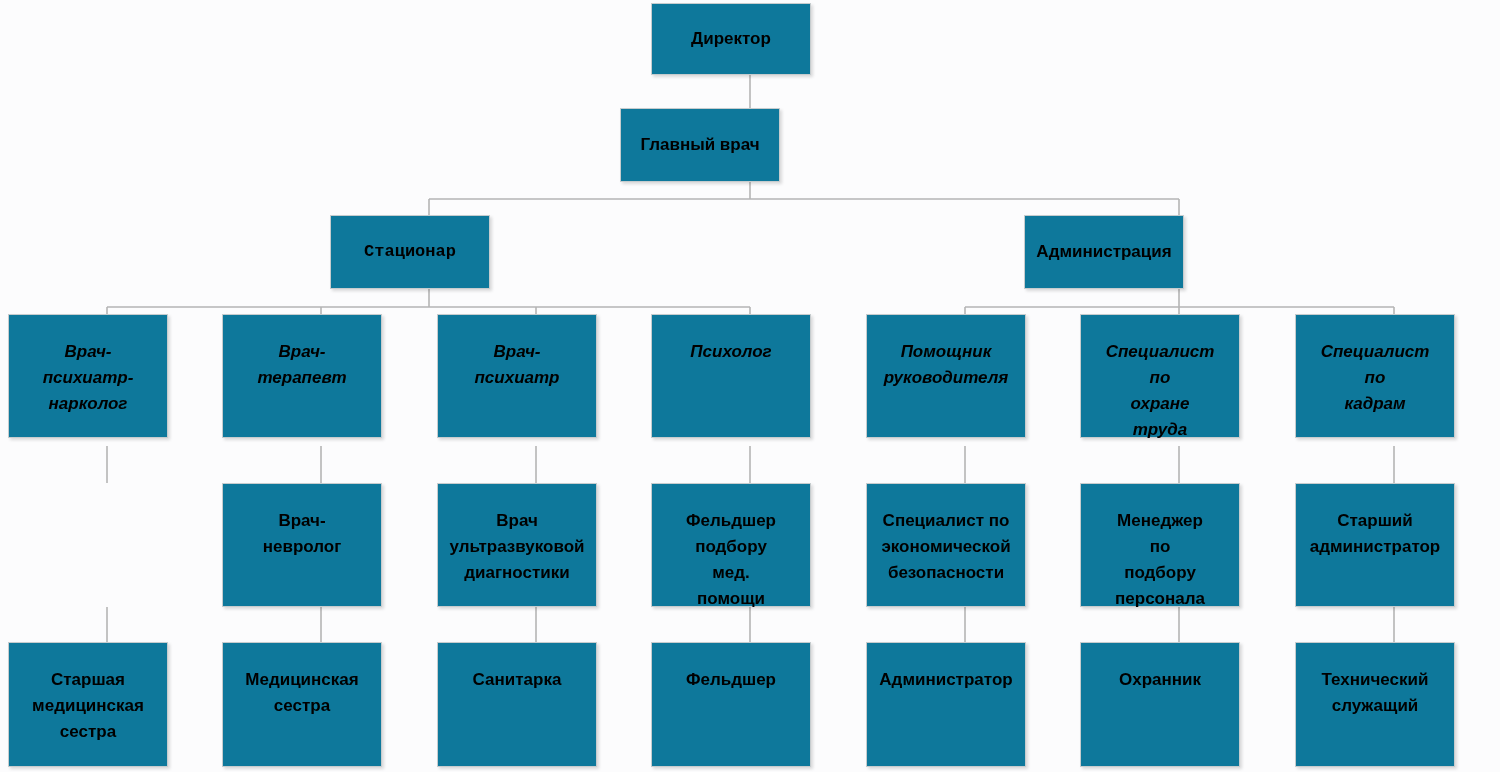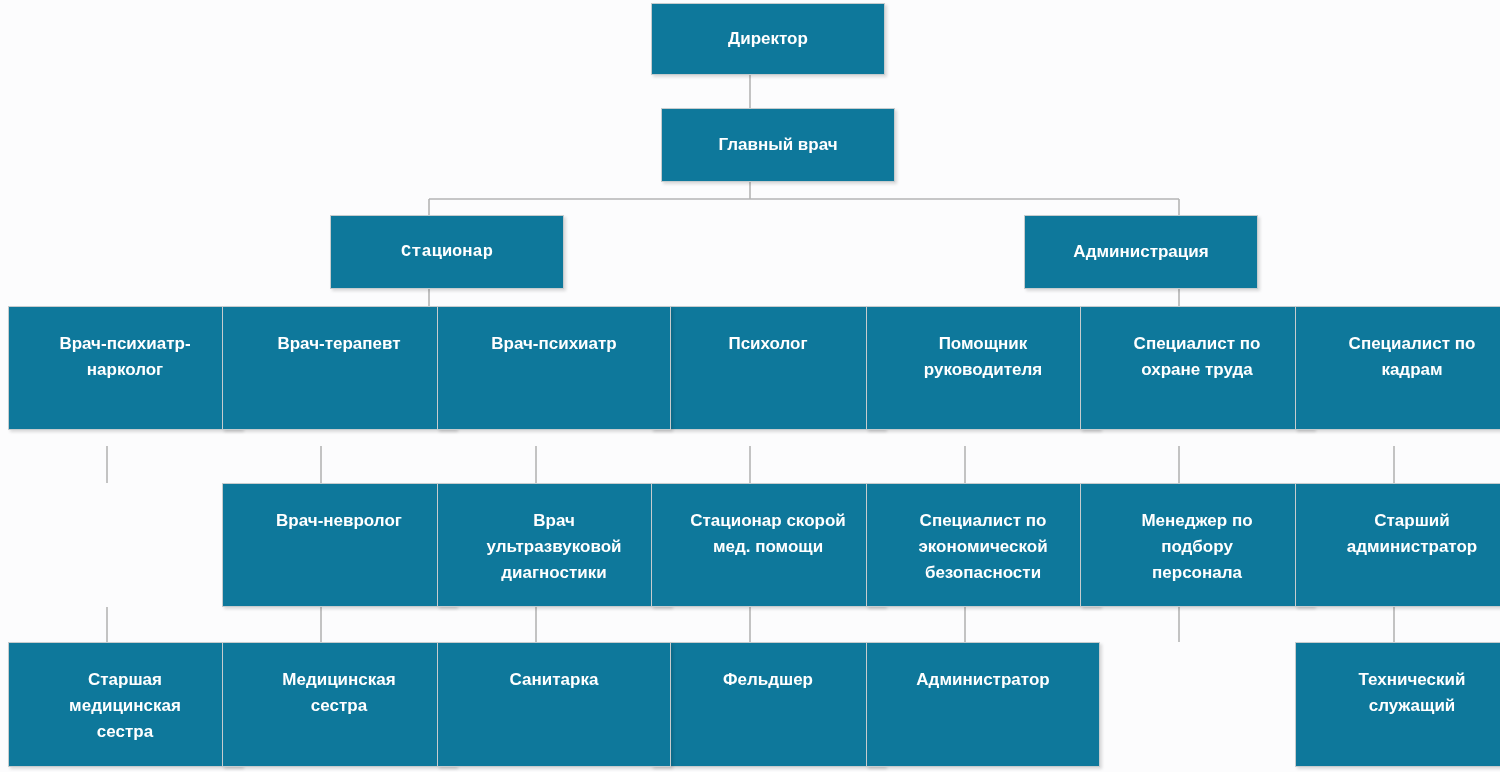--- a/index.html
+++ b/index.html
@@ -12,45 +12,45 @@
     height: 772px;
     background: #fcfcfd;
     overflow: hidden;
   }
 
   .connectors { position: absolute; left: 0; top: 0; }
   .connectors line { stroke: #b4b4b4; stroke-width: 1.6; }
 
   .node {
     position: absolute;
-    width: 234px;
+    width: 160px;
     background: #0e789b;
     border: 1px solid #c6ccce;
     box-shadow: 2px 2px 3px rgba(0,0,0,0.14);
-    color: #ffffff;
+    color: #000000;
     font-weight: bold;
     font-size: 17px;
     line-height: 26px;
     text-align: center;
     display: flex;
     justify-content: center;
   }
   .node-label { white-space: pre-line; display: block; }
 
   .node-top  { align-items: center; padding: 0 10px; }
   .node-tall { align-items: flex-start; padding: 24px 26px 0 26px; }
 
   
   .t0 { left: 651px;  top: 3px;   height: 72px; }
-  .t1 { left: 661px;  top: 108px; height: 74px; }
+  .t1 { left: 620px;  top: 108px; height: 74px; }
   .t2 { left: 330px;  top: 215px; height: 74px; font-family: Liberation Mono, monospace; }
   .t3 { left: 1024px; top: 215px; height: 74px; }
 
   
-  .r3 { top: 306px; height: 124px; }
+  .r3 { top: 314px; height: 124px; font-style: italic; }
   .r4 { top: 483px; height: 124px; }
   .r5 { top: 642px; height: 125px; }
 
   
   .c0 { left: 8px; }
   .c1 { left: 222px; }
   .c2 { left: 437px; }
   .c3 { left: 651px; }
   .c4 { left: 866px; }
   .c5 { left: 1080px; }
@@ -139,21 +139,21 @@
 
   <div class="node node-tall r4 c1">
     <span class="node-label">Врач-невролог</span>
   </div>
   <div class="node node-tall r4 c2">
     <span class="node-label">Врач
 ультразвуковой
 диагностики</span>
   </div>
   <div class="node node-tall r4 c3">
-    <span class="node-label">Стационар скорой
+    <span class="node-label">Фельдшер подбору
 мед. помощи</span>
   </div>
   <div class="node node-tall r4 c4">
     <span class="node-label">Специалист по
 экономической
 безопасности</span>
   </div>
   <div class="node node-tall r4 c5">
     <span class="node-label">Менеджер по
 подбору
@@ -175,18 +175,21 @@
   </div>
   <div class="node node-tall r5 c3">
     <span class="node-label">Фельдшер</span>
   </div>
   <div class="node node-tall r5 c2">
     <span class="node-label">Санитарка</span>
   </div>
   <div class="node node-tall r5 c4">
     <span class="node-label">Администратор</span>
   </div>
+  <div class="node node-tall r5 c5">
+    <span class="node-label">Охранник</span>
+  </div>
   <div class="node node-tall r5 c6">
     <span class="node-label">Технический
 служащий</span>
   </div>
 
 </div>
 
 </body></html>

